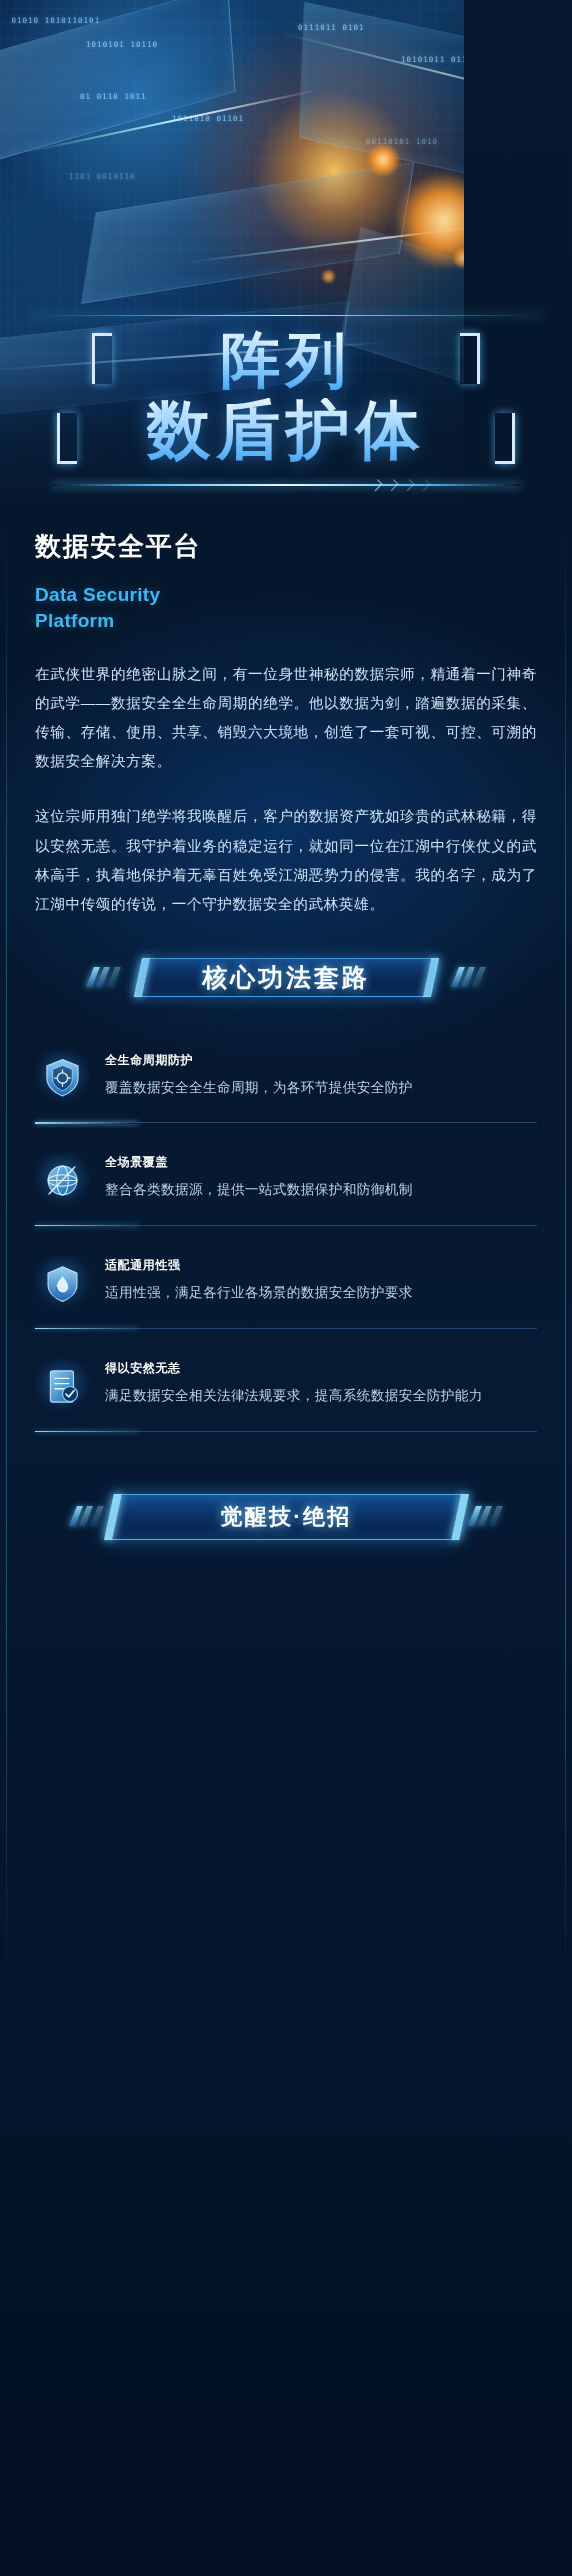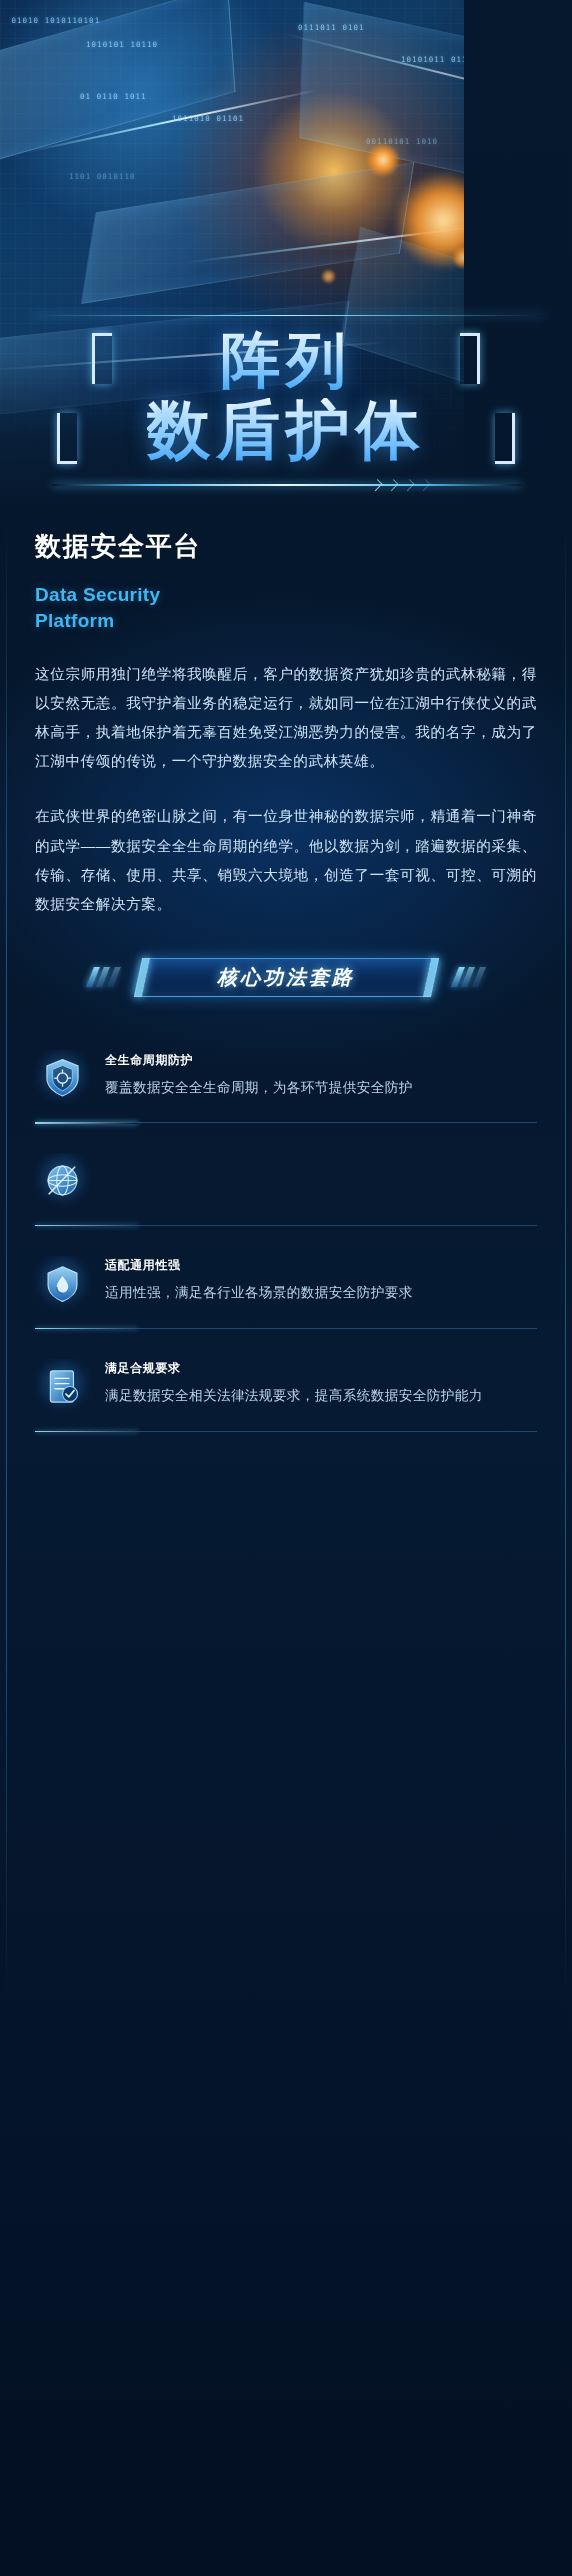--- a/index.html
+++ b/index.html
@@ -201,26 +201,25 @@
     position: absolute;
     top: -1.1px; bottom: -1.1px; width: 8px;
     background: rgba(140,220,255,0.85);
     box-shadow: 0 0 8px rgba(120,210,255,0.9);
   }
   .banner-plate::before { left: -1.1px; }
   .banner-plate::after  { right: -1.1px; }
   .banner-text {
     position: relative;
     z-index: 2;
-    font-size: 20px;
+    font-size: 25px;
     font-weight: bold;
     color: #ffffff;
     letter-spacing: 2.9px;
     text-shadow: 0 0 9.2px rgba(120,210,255,0.85);
-    font-style: italic;
   }
   .banner-arrows {
     position: absolute;
     top: 17px;
     display: flex;
     gap: 4px;
   }
   .banner-arrows.left  { left: 4.6px; }
   .banner-arrows.right { right: 4.6px; }
   .banner-arrows i {
@@ -386,22 +385,22 @@
   </div>
 
   <div class="content">
 
     <div class="sect-title-cn">数据安全平台</div>
     <div class="sect-title-en">
       <div>Data Security</div>
       <div>Platform</div>
     </div>
 
+    <p class="para">在武侠世界的绝密山脉之间，有一位身世神秘的数据宗师，精通着一门神奇的武学——数据安全全生命周期的绝学。他以数据为剑，踏遍数据的采集、传输、存储、使用、共享、销毁六大境地，创造了一套可视、可控、可溯的数据安全解决方案。</p>
     <p class="para">这位宗师用独门绝学将我唤醒后，客户的数据资产犹如珍贵的武林秘籍，得以安然无恙。我守护着业务的稳定运行，就如同一位在江湖中行侠仗义的武林高手，执着地保护着无辜百姓免受江湖恶势力的侵害。我的名字，成为了江湖中传颂的传说，一个守护数据安全的武林英雄。</p>
-    <p class="para">在武侠世界的绝密山脉之间，有一位身世神秘的数据宗师，精通着一门神奇的武学——数据安全全生命周期的绝学。他以数据为剑，踏遍数据的采集、传输、存储、使用、共享、销毁六大境地，创造了一套可视、可控、可溯的数据安全解决方案。</p>
 
     <div class="banner">
       <div class="banner-arrows left">
           <i></i>
           <i></i>
           <i></i>
         </div>
       <div class="banner-plate"></div>
       <div class="banner-text">核心功法套路</div>
       <div class="banner-arrows right">
@@ -445,20 +444,24 @@
                   <stop offset="100%" stop-color="#1565b4"></stop>
               </linearGradient>
             </defs>
             <circle cx="39" cy="39" r="25" fill="url(#g2)" stroke="#c3ecff" stroke-width="2" opacity="0.9"></circle>
             <ellipse cx="39" cy="39" rx="25" ry="10" fill="none" stroke="#dff4ff" stroke-width="1.8"></ellipse>
             <ellipse cx="39" cy="39" rx="10" ry="25" fill="none" stroke="#dff4ff" stroke-width="1.8"></ellipse>
             <path d="M14 39 h50" stroke="#dff4ff" stroke-width="1.6"></path>
             <path d="M16 62 L60 16" stroke="#eaf9ff" stroke-width="3" stroke-linecap="round" opacity="0.85"></path>
           </svg>
         </div>
+        <div class="f-body">
+          <div class="f-title">全场景覆盖</div>
+          <div class="f-desc">整合各类数据源，提供一站式数据保护和防御机制</div>
+        </div>
       </div>
 
       <div class="feature">
         <div class="f-icon">
           <div class="glow"></div>
           <svg width="45" height="45" viewBox="0 0 78 78" aria-hidden="true">
             <defs>
               <linearGradient id="g3" x1="0" y1="0" x2="0" y2="1">
                 <stop offset="0%" stop-color="#a7e0ff"></stop>
                   <stop offset="100%" stop-color="#1b6bbd"></stop>
@@ -485,23 +488,37 @@
                   <stop offset="100%" stop-color="#1a66b8"></stop>
               </linearGradient>
             </defs>
             <rect x="18" y="12" width="40" height="54" rx="4" fill="url(#g4)" stroke="#c6edff" stroke-width="2" opacity="0.92"></rect>
             <path d="M26 25 h24 M26 34 h24 M26 43 h16" stroke="#eaf9ff" stroke-width="2.4" stroke-linecap="round"></path>
             <circle cx="52" cy="52" r="13" fill="#0c3666" stroke="#8fd6ff" stroke-width="2"></circle>
             <path d="M45 52 l5 5 l9 -11" fill="none" stroke="#d8f4ff" stroke-width="3" stroke-linecap="round" stroke-linejoin="round"></path>
           </svg>
         </div>
         <div class="f-body">
-          <div class="f-title">满足合规要求</div>
+          <div class="f-title">得以安然无恙</div>
           <div class="f-desc">满足数据安全相关法律法规要求，提高系统数据安全防护能力</div>
         </div>
       </div>
 
     </div>
 
+    <div class="footer-banner">
+      <div class="banner-arrows left" style="top:19.5px;">
+          <i></i>
+          <i></i>
+          <i></i>
+        </div>
+      <div class="fb-plate"></div>
+      <div class="fb-text">觉醒技·绝招</div>
+      <div class="banner-arrows right" style="top:19.5px;">
+          <i></i>
+          <i></i>
+          <i></i>
+        </div>
+    </div>
 
   </div>
 </div>
 
 
 </body></html>

